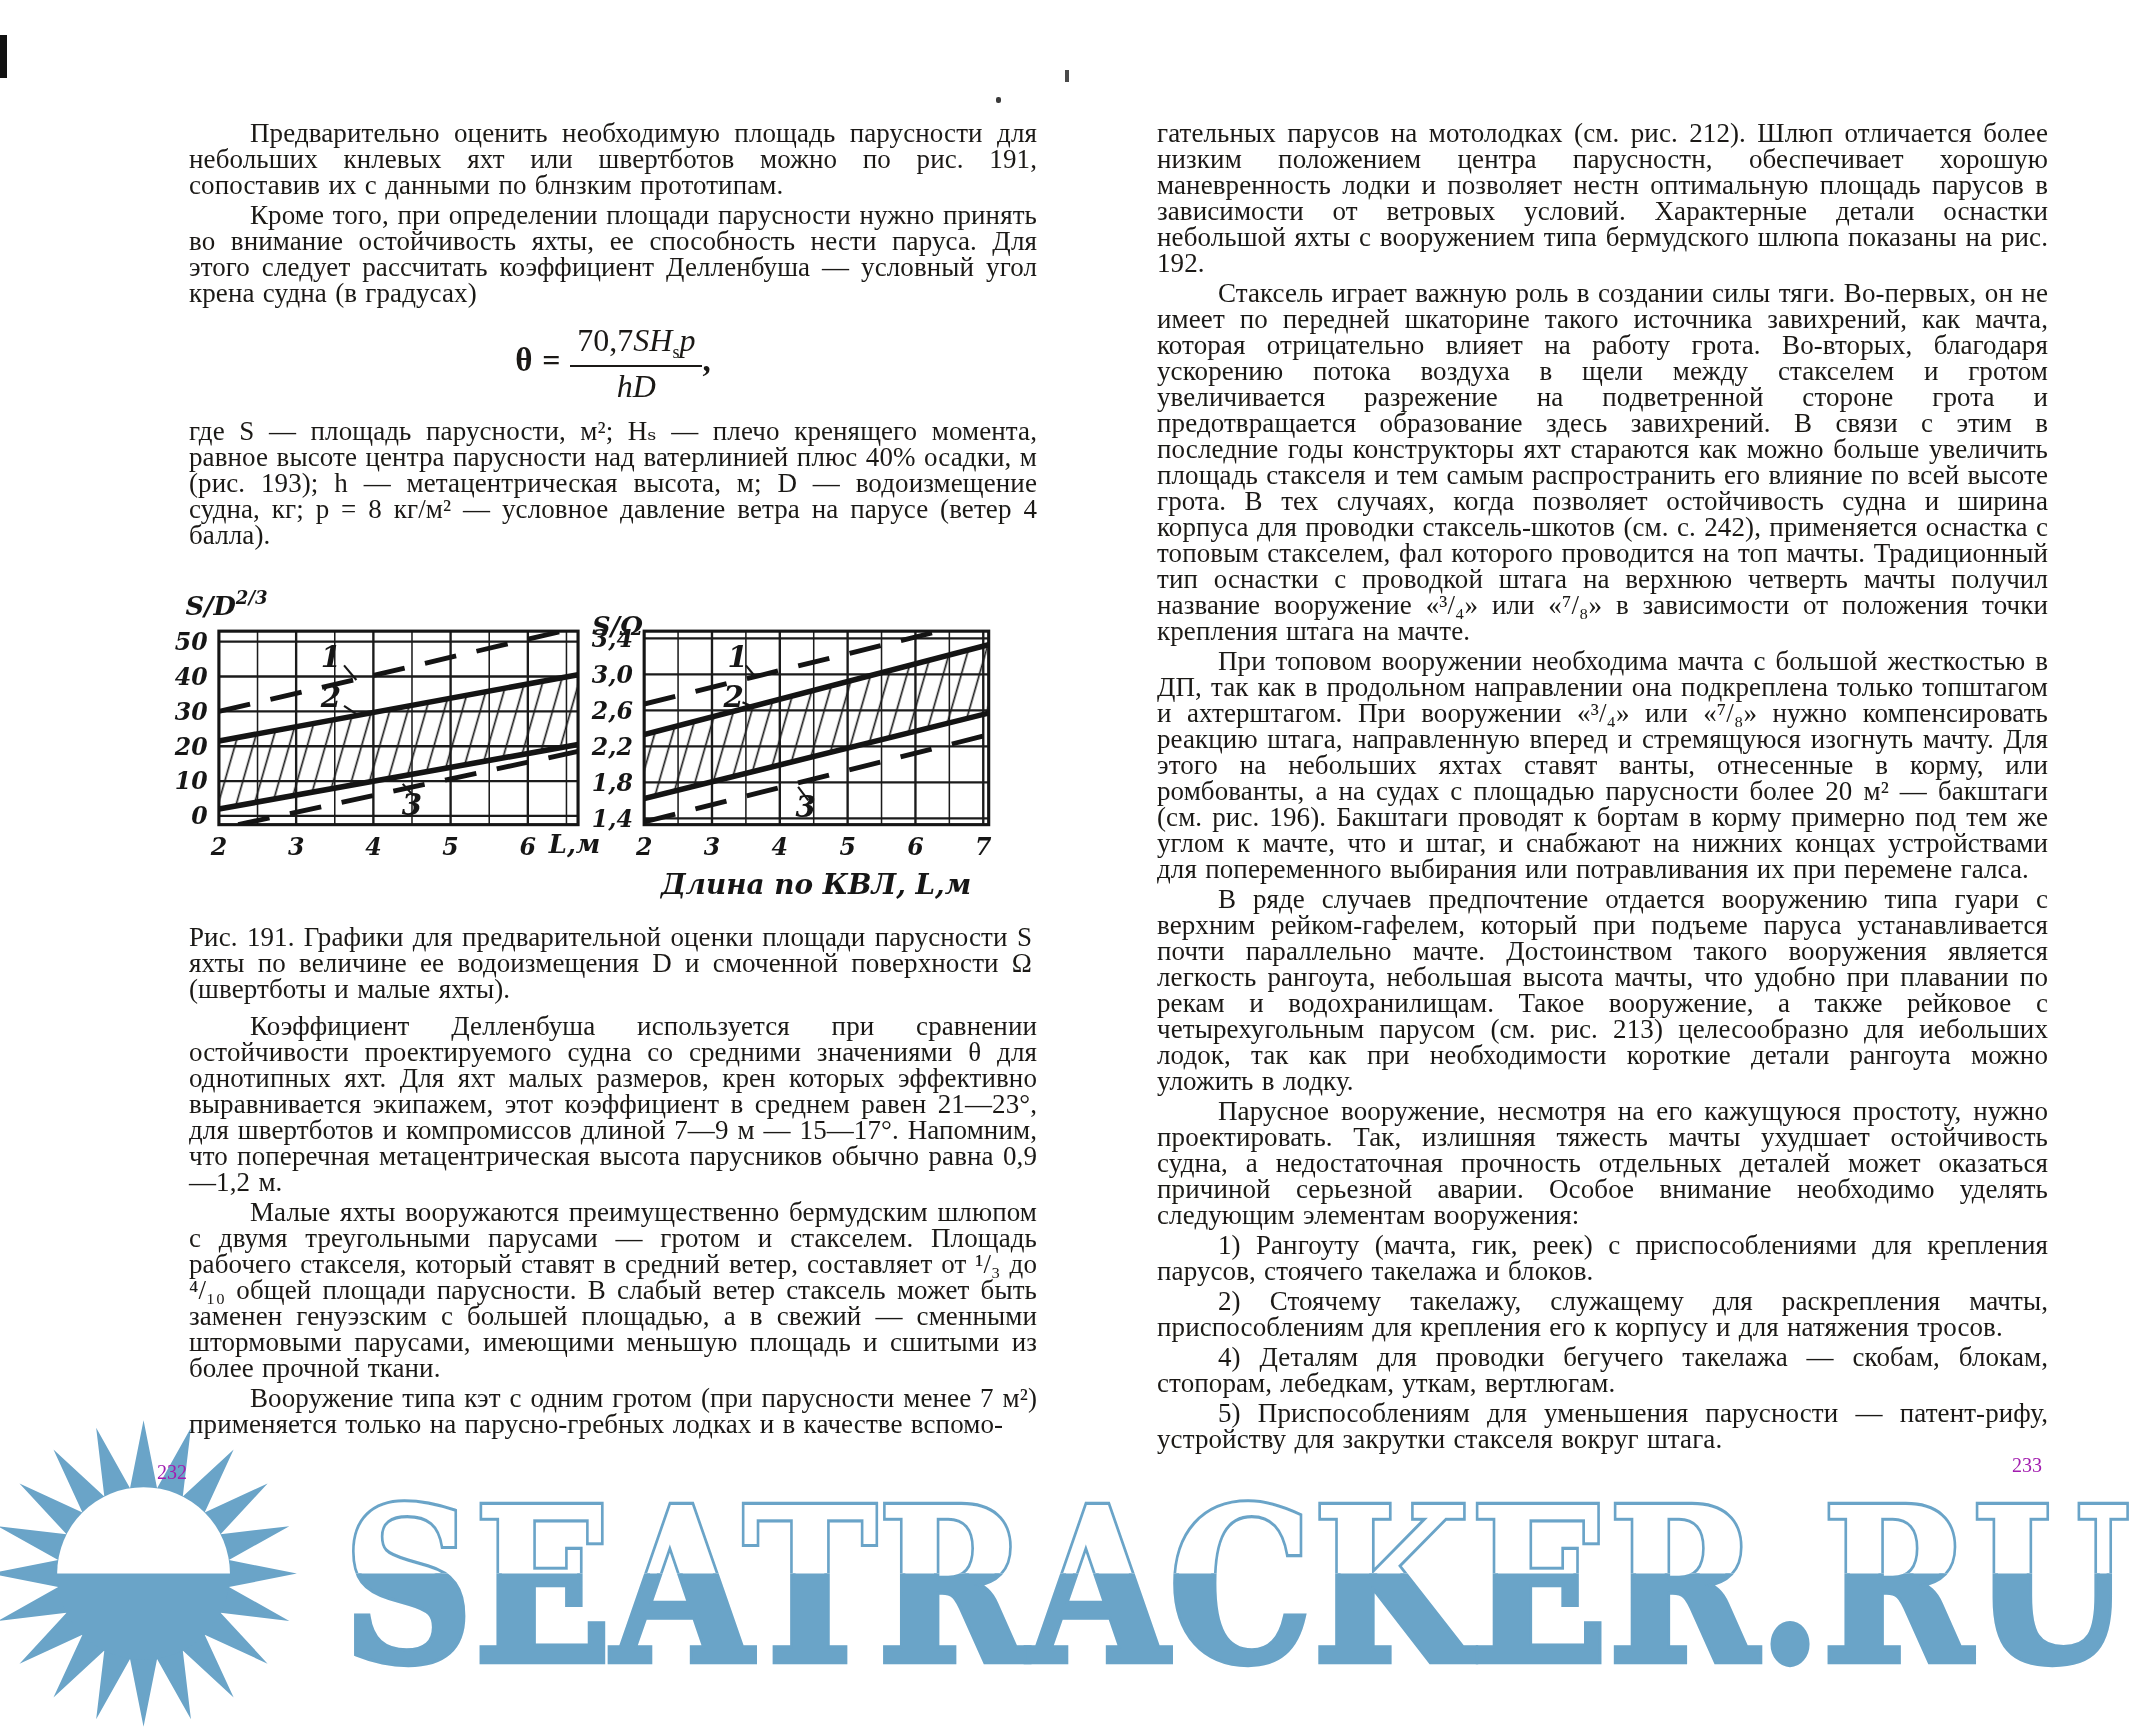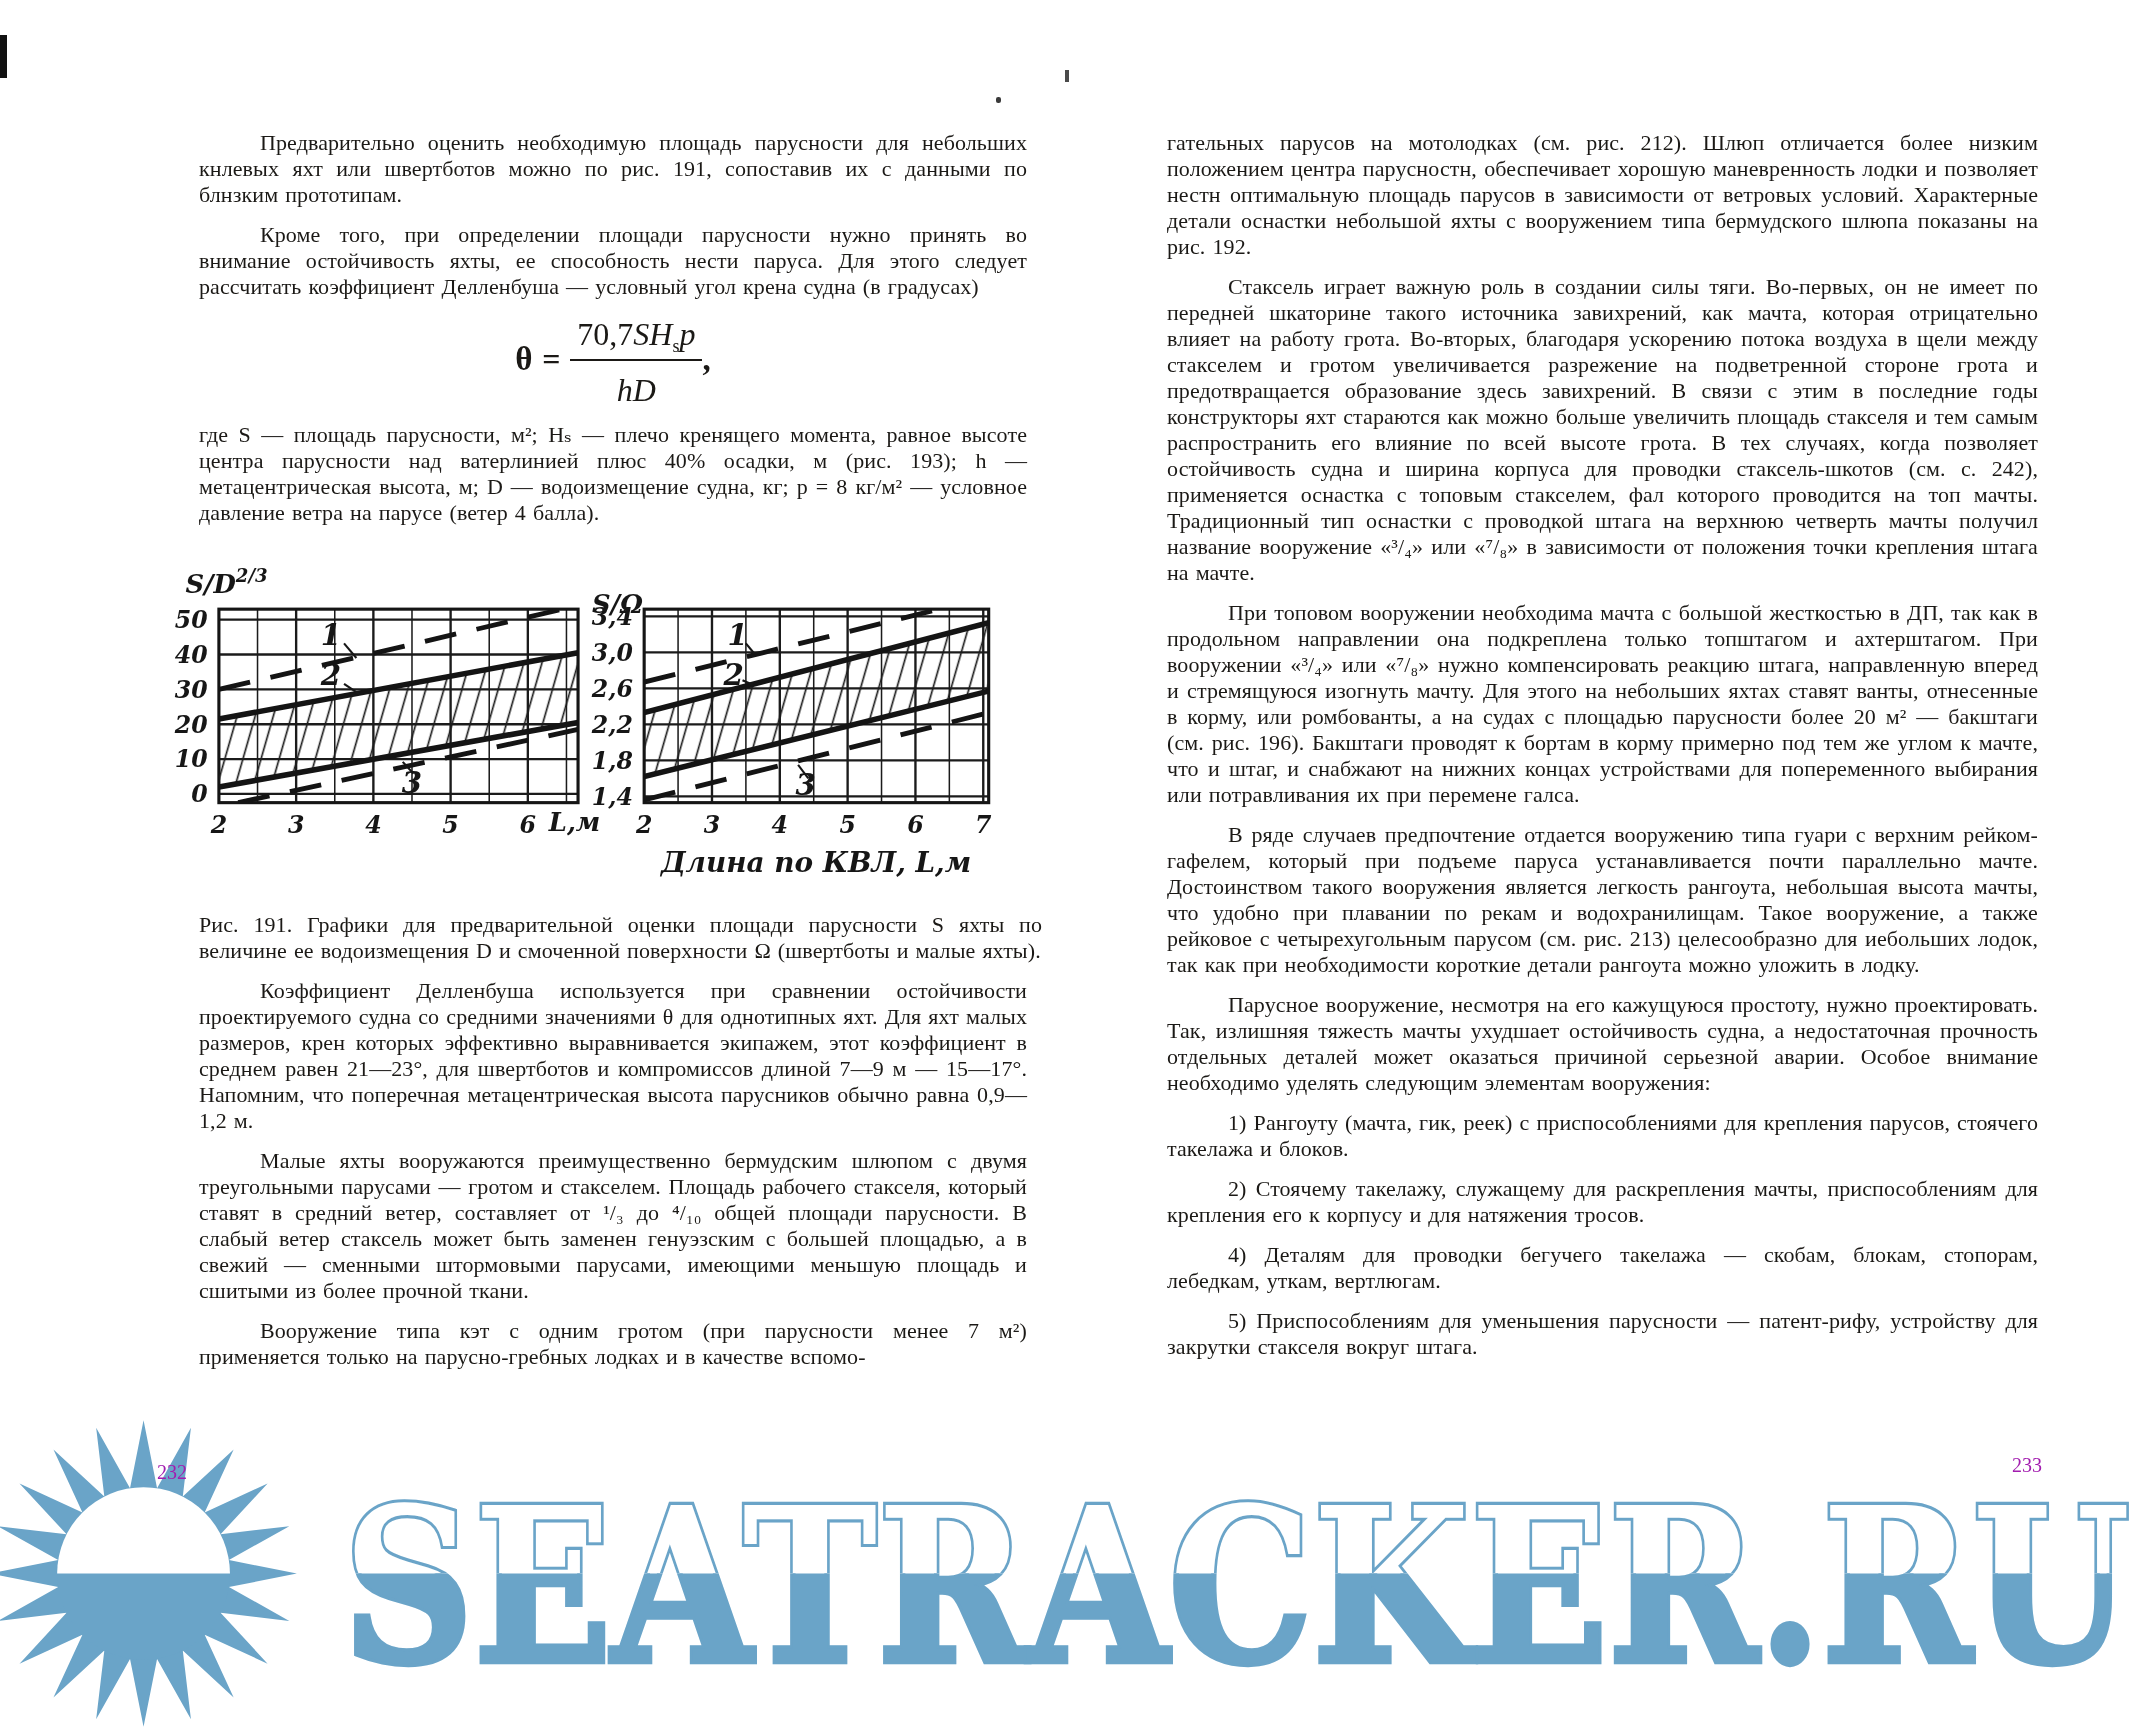--- a/index.html
+++ b/index.html
@@ -1,32 +1,32 @@
 <!DOCTYPE html>
 <html style="--wm: #6aa4c8;font-size:11px"><head>
 <meta charset="utf-8">
 <style>
   html,body{margin:0;padding:0;background:#e8e8e8;}
   .page{position:relative;width:2140px;height:1729px;background:#ffffff;overflow:hidden;
         font-family:"Liberation Serif","DejaVu Serif",serif;color:#1b1916;}
   .col{position:absolute;top:116px;}
   .col-left{left:185px;width:856px;}
   .col-right{left:1153px;width:899px;}
-  .col p{margin:14px;font-size:22px;line-height:26px;text-align:justify;
+  .col p{margin:4px;font-size:27px;line-height:26px;text-align:justify;
          letter-spacing:0.1px;word-spacing:1.4px;}
   .col p.indent{text-indent:61px;}
   .col p.cont{text-indent:0;}
   .list-item{text-indent:61px;margin-top:3.5px !important;}
   
   .formula{margin:18px 0 14px;text-align:center;font-size:32px;white-space:nowrap;}
   .formula .f-theta{font-weight:bold;font-size:33px;}
   .formula .f-eq{font-weight:bold;padding:0 9.8px;}
   .frac{display:inline-block;vertical-align:middle;text-align:center;line-height:1.05;}
   .frac .num{display:block;padding:0 7px 2.8px;}
-  .frac .den{display:block;border-top:2.8px solid #1b1916;padding-top:13px;text-align:center;}
+  .frac .den{display:block;border-top:2.8px solid #1b1916;padding-top:3px;text-align:center;}
   .frac i, .formula i{}
   .frac sub{font-size:18px;}
   .f-comma{font-size:33px;font-weight:bold;}
   
   .figure-area{position:relative;height:348px;margin-top:24px;}
   #figure-svg{position:absolute;left:0;top:0;overflow:visible;}
   .fig-caption{margin:4.2px auto 0;width:843px;font-size:25px;line-height:32px;text-align:center;text-indent:0 !important;}
   .fig-legend{margin:8.4px auto 0;width:808px;font-size:21.6px;line-height:27px;text-align:center;text-indent:0 !important;}
   .after-fig{margin-top:11px !important;}
   

